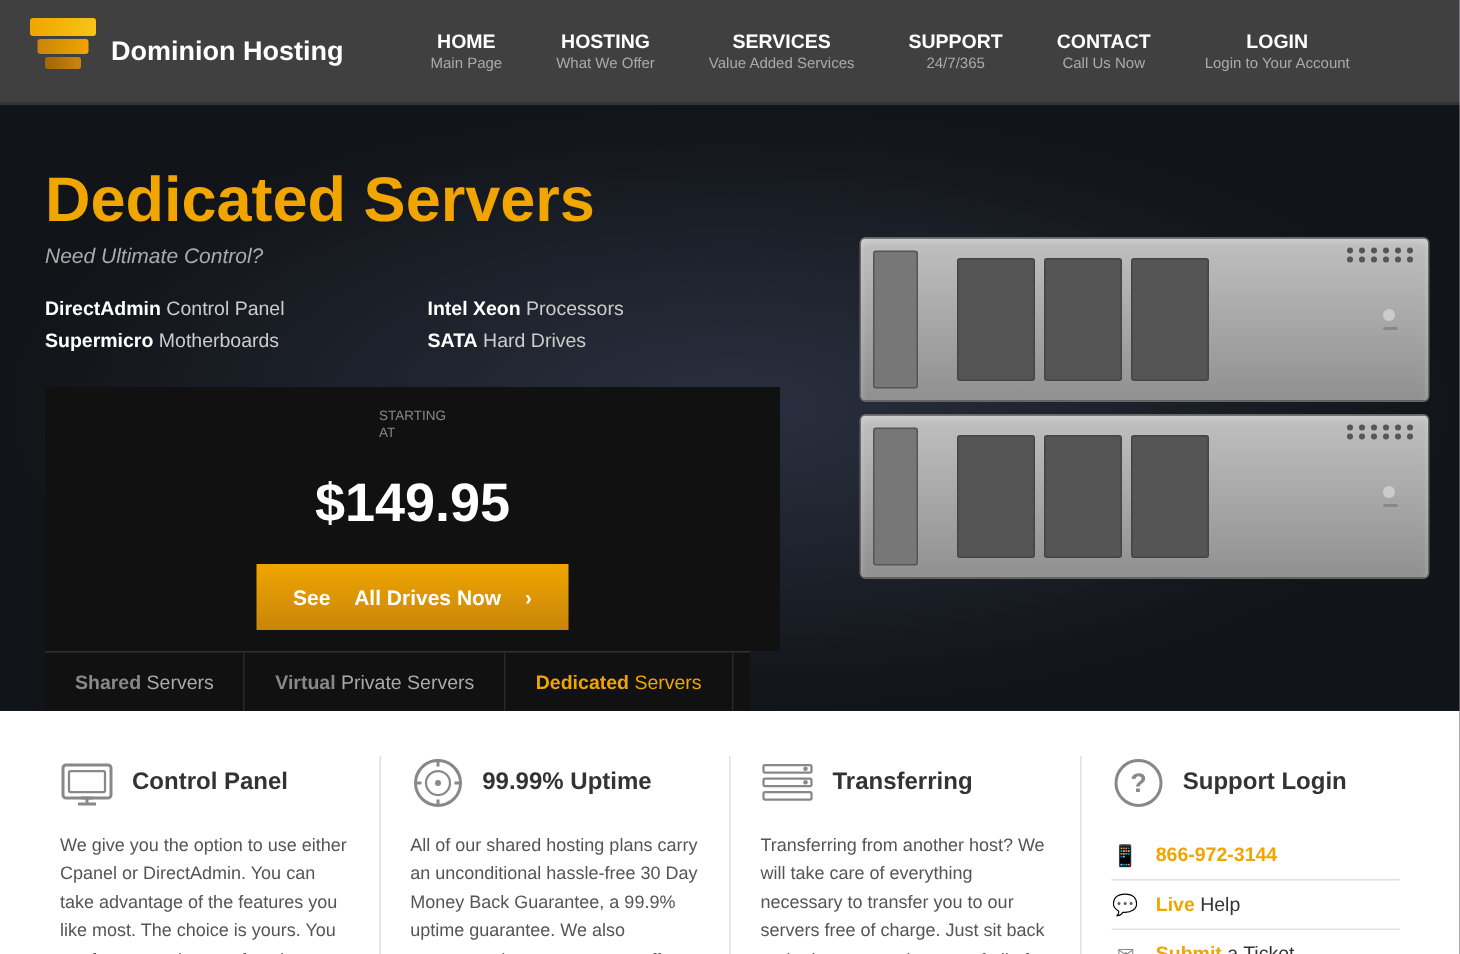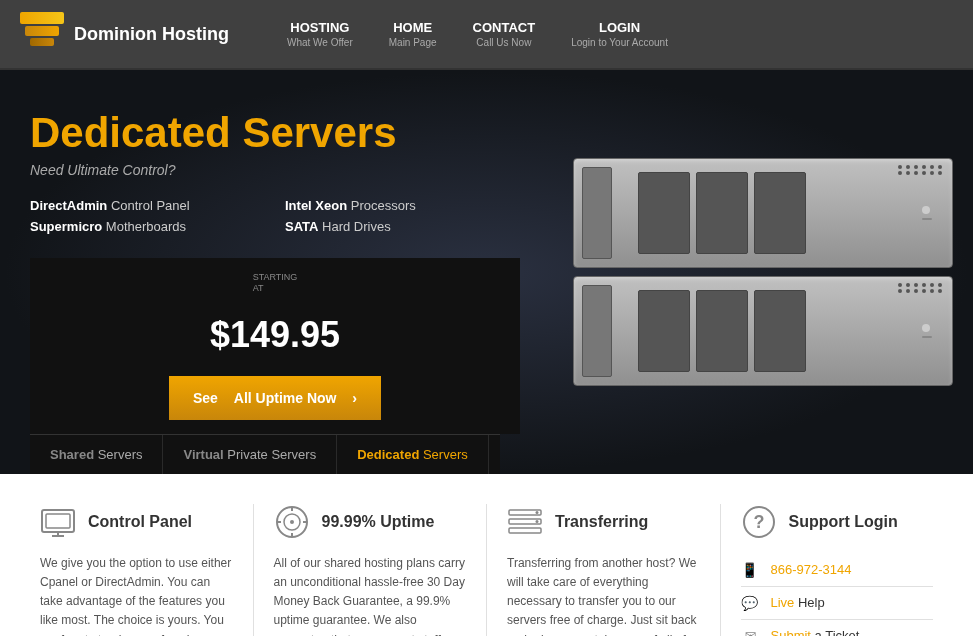--- a/index.html
+++ b/index.html
@@ -224,42 +224,50 @@
       font-size: 13px;
       cursor: pointer;
     }
     .support-link:last-child { border-bottom: none; }
     .support-link .link-icon {
       color: #888;
       font-size: 14px;
       width: 20px;
       text-align: center;
     }
-    .support-link .link-label span { color: #f0a500; font-weight: normal; text-align: right; }
+    .support-link .link-label span { color: #f0a500; font-weight: bold; text-align: right; }
   </style>
 </head>
 <body>
 
 <header class="header">
   <div class="logo-area">
     <div class="logo-icon">
       <div class="logo-bar" style="height:12px;width:44px;background:linear-gradient(to right,#f0a500,#f5c518);"></div>
       <div class="logo-bar" style="height:10px;width:34px;background:linear-gradient(to right,#c8860a,#f0a500);margin-left:5px;"></div>
       <div class="logo-bar" style="height:8px;width:24px;background:linear-gradient(to right,#a06800,#c8860a);margin-left:10px;"></div>
     </div>
     <span class="logo-text">Dominion Hosting</span>
   </div>
   <nav class="nav">
   <div class="nav-item">
+        <span class="nav-main">HOME</span>
+        <span class="nav-sub">Main Page</span>
+      </div>
+      <div class="nav-item">
         <span class="nav-main">HOSTING</span>
         <span class="nav-sub">What We Offer</span>
       </div>
       <div class="nav-item">
-        <span class="nav-main">HOME</span>
-        <span class="nav-sub">Main Page</span>
+        <span class="nav-main">SERVICES</span>
+        <span class="nav-sub">Value Added Services</span>
+      </div>
+      <div class="nav-item">
+        <span class="nav-main">SUPPORT</span>
+        <span class="nav-sub">24/7/365</span>
       </div>
       <div class="nav-item">
         <span class="nav-main">CONTACT</span>
         <span class="nav-sub">Call Us Now</span>
       </div>
       <div class="nav-item">
         <span class="nav-main">LOGIN</span>
         <span class="nav-sub">Login to Your Account</span>
       </div>
     </nav>
@@ -277,21 +285,21 @@
       <div class="hero-feature"><span>Supermicro</span> Motherboards</div>
       <div class="hero-feature"><span>SATA</span> Hard Drives</div>
     </div>
     <div class="hero-pricing">
       <div>
         <div class="price-label">STARTING</div>
         <div class="price-label">AT</div>
       </div>
       <div class="price-amount">$149.95</div>
       <button class="see-plans-btn">
-        <span>See</span>&nbsp;<span class="bold">All Uptime Now</span>&nbsp;<span>›</span>
+        <span>See</span>&nbsp;<span class="bold">All Drives Now</span>&nbsp;<span>›</span>
       </button>
     </div>
     <div class="hero-tabs">
       <div class="hero-tab"><span>Shared</span> Servers</div>
       <div class="hero-tab"><span>Virtual</span> Private Servers</div>
       <div class="hero-tab active"><span>Dedicated</span> Servers</div>
     </div>
   </div>
   <div class="hero-image">
     <div class="server-visual">

